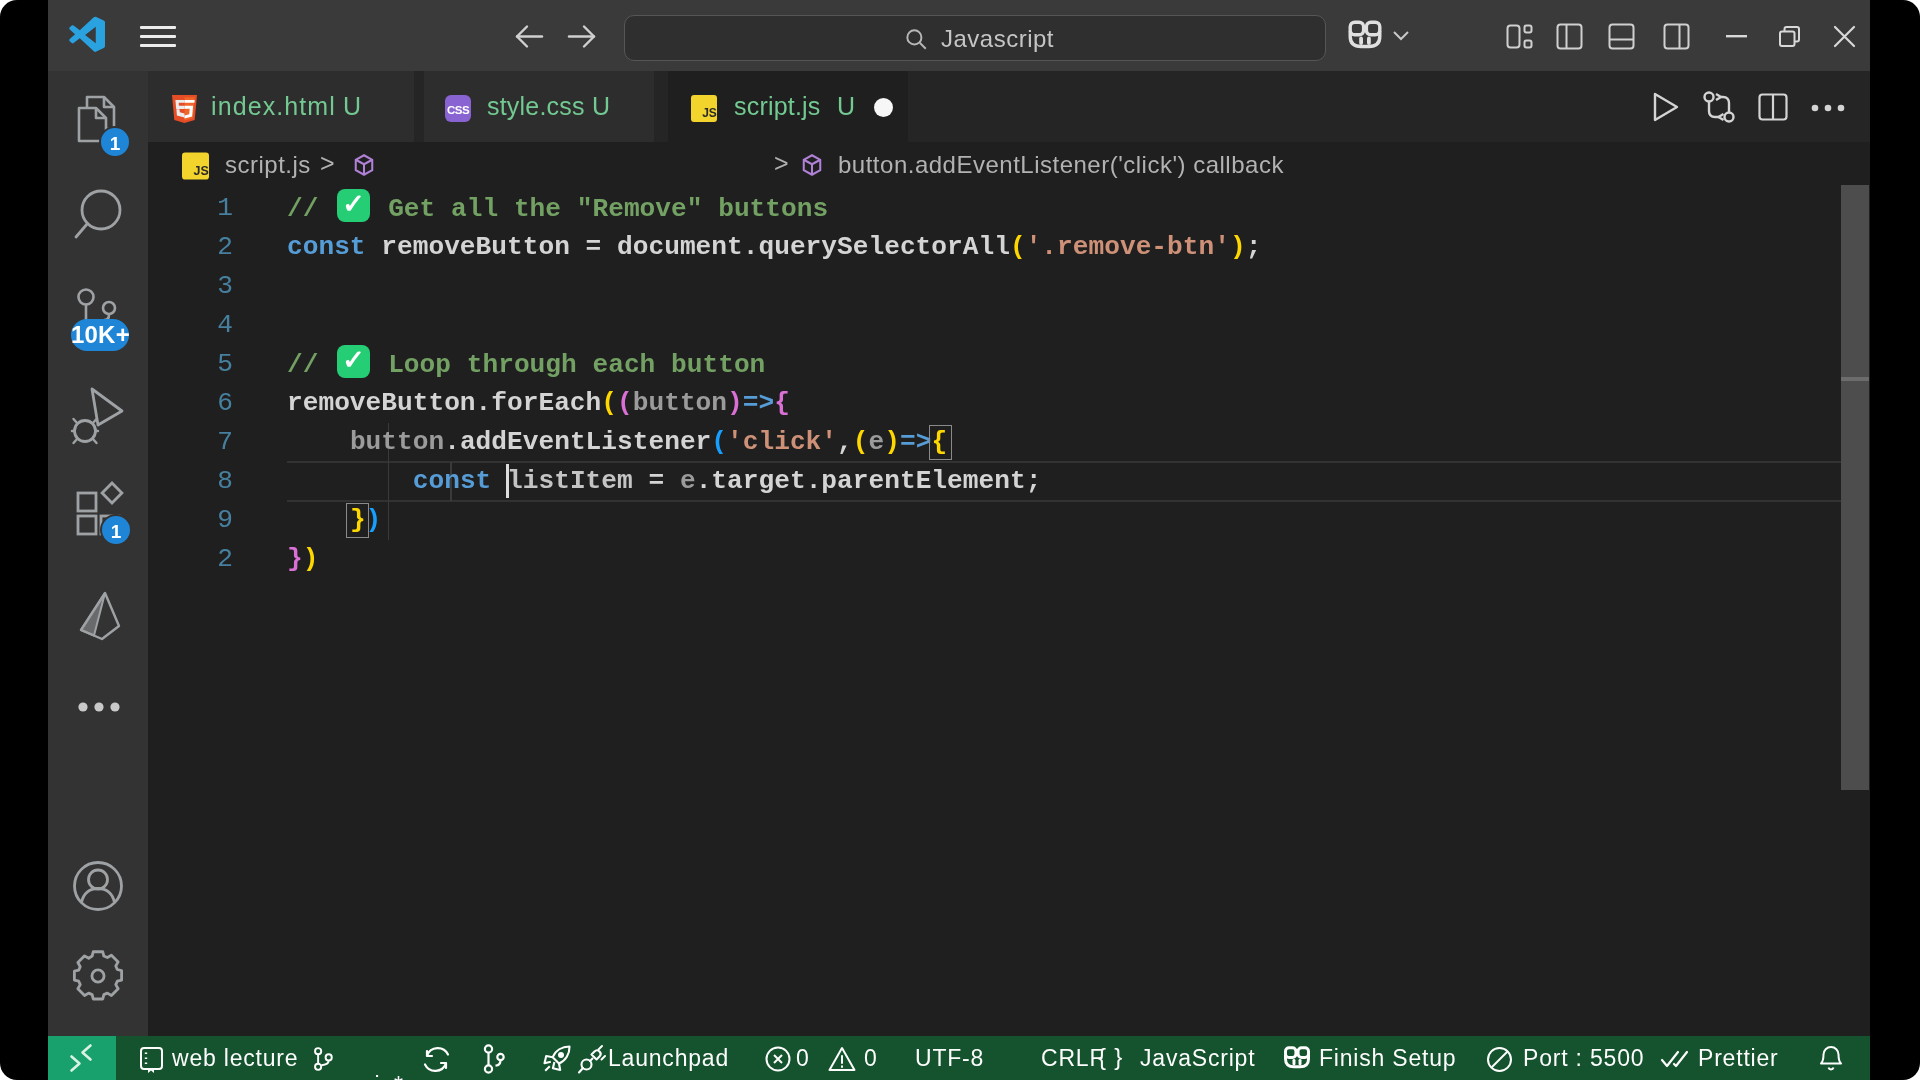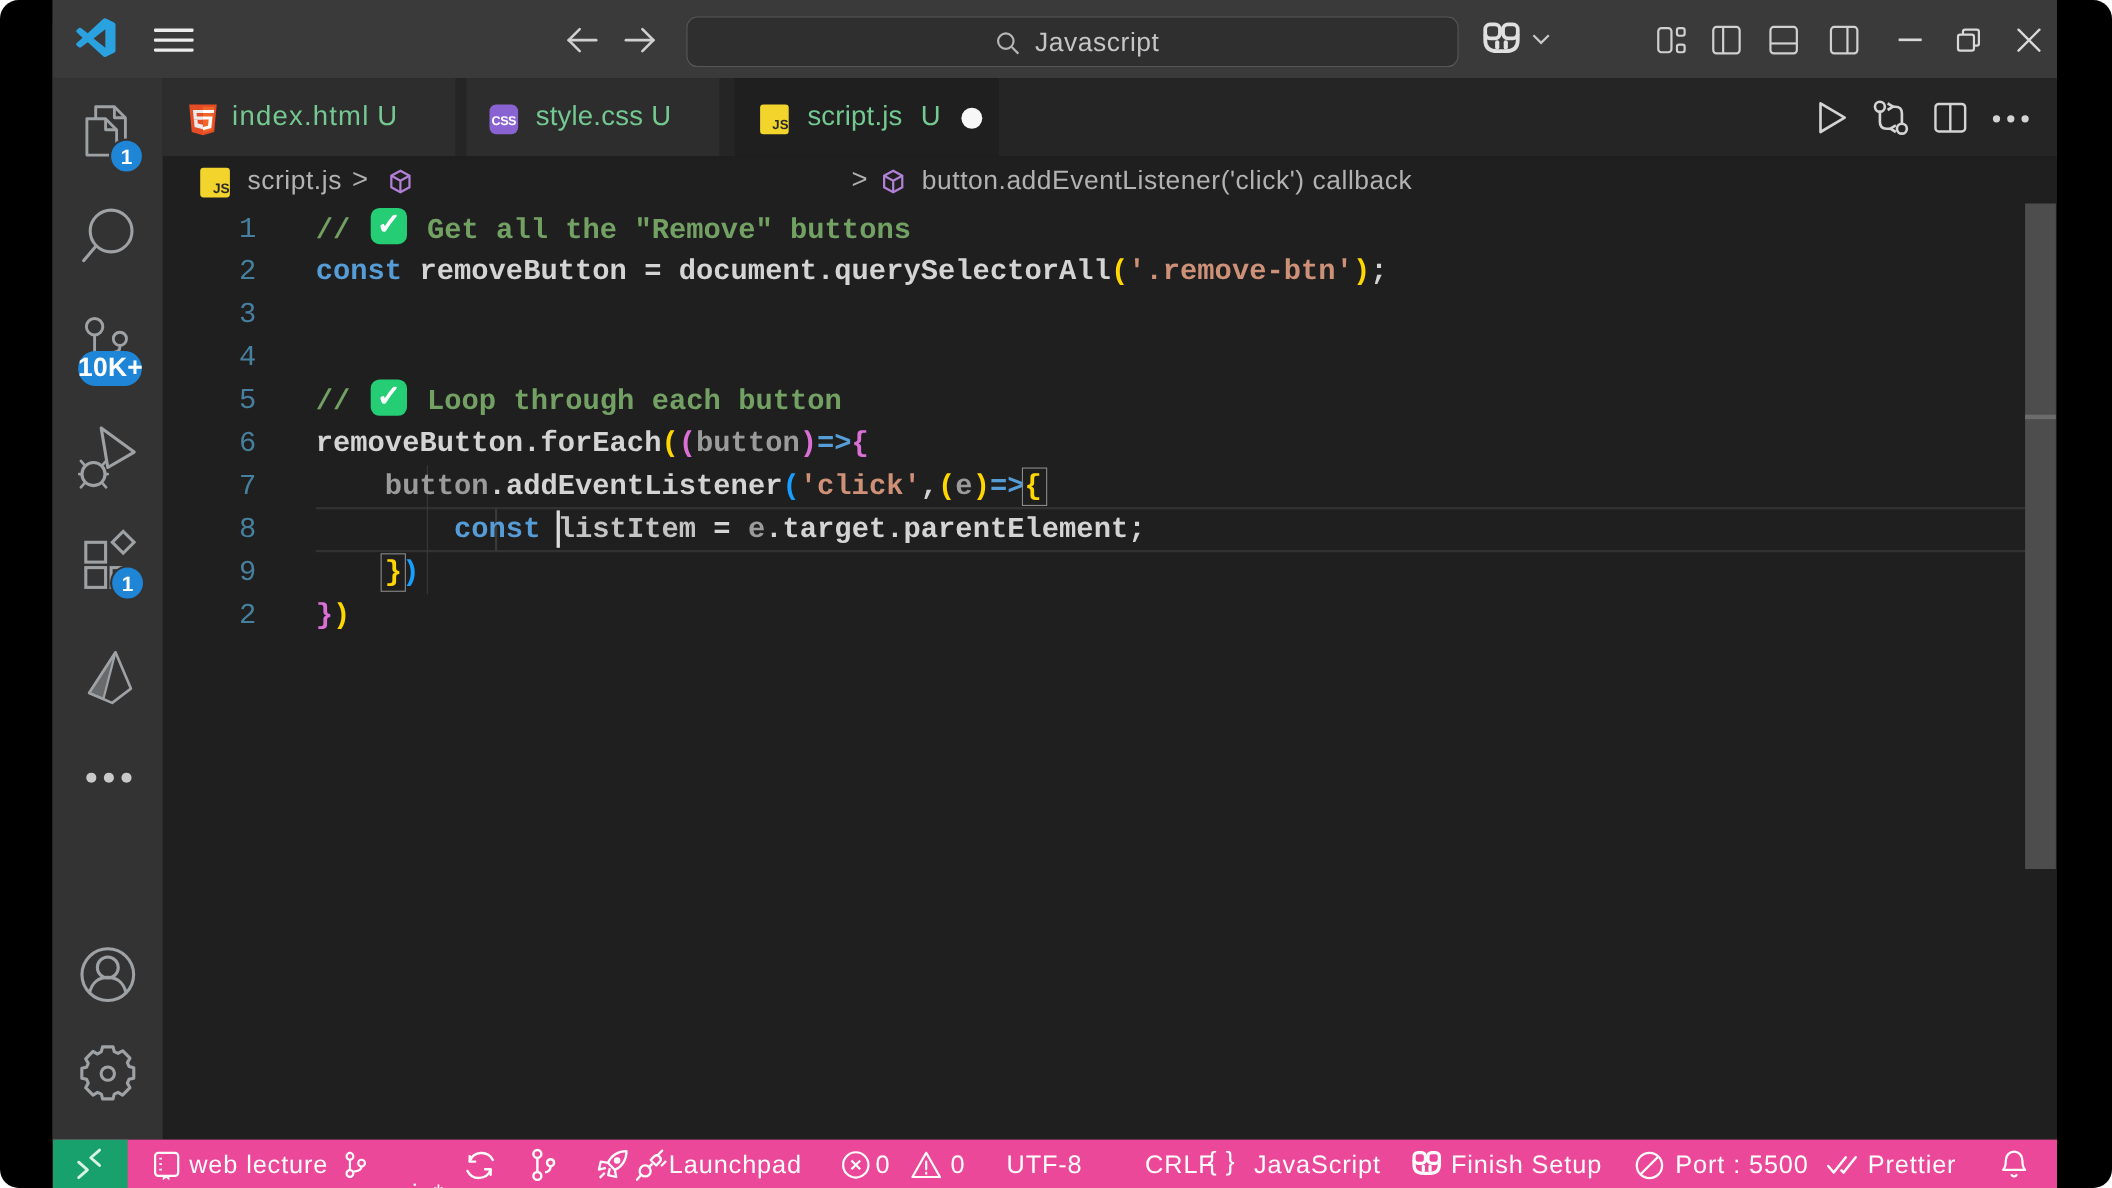--- a/index.html
+++ b/index.html
@@ -36,21 +36,21 @@
 .b1{color:#FFD700;} .b2{color:#DA70D6;} .b3{color:#179FFF;}
 .par{color:#9b9b9b;} .arw{color:#569CD6;}
 .emoji{display:inline-block;width:33px;height:33px;background:#25cd74;border-radius:8px;margin-left:3px;margin-right:18px;margin-bottom:-6px;position:relative;}
 .emoji:after{content:"\2713";position:absolute;left:0;top:-1px;width:33px;height:33px;line-height:33px;text-align:center;color:#fff;font-size:27px;font-weight:bold;font-family:"Liberation Sans",sans-serif;}
 .guide{width:1.5px;background:#3a3a3a;}
 .clb{left:139px;width:1582px;height:1.5px;background:#323232;}
 .mbox{border:1.5px solid #8a8a8a;background:transparent;}
 #cursor{left:357.5px;top:276px;width:3px;height:34px;background:#dcdcdc;}
 #scrollbar{left:1693px;top:-3px;width:28px;height:605px;background:#4d4d4d;}
 
-#statusbar{left:0;top:1036px;width:1822px;height:44px;background:#ec4899;}
+#statusbar{left:0;top:1036px;width:1822px;height:44px;background:#14532d;}
 #remote{left:0;top:0;width:68px;height:44px;background:#18a06d;}
 .st{position:absolute;top:9px;font-size:23px;color:#fdfdfd;letter-spacing:.8px;}
 svg{overflow:visible;}
 </style>
 </head>
 <body>
 <div id="stage">
 <div id="win">
   <div id="titlebar">
     <svg style="left:20px;top:16px" width="37" height="38" viewBox="0 0 100 100">

